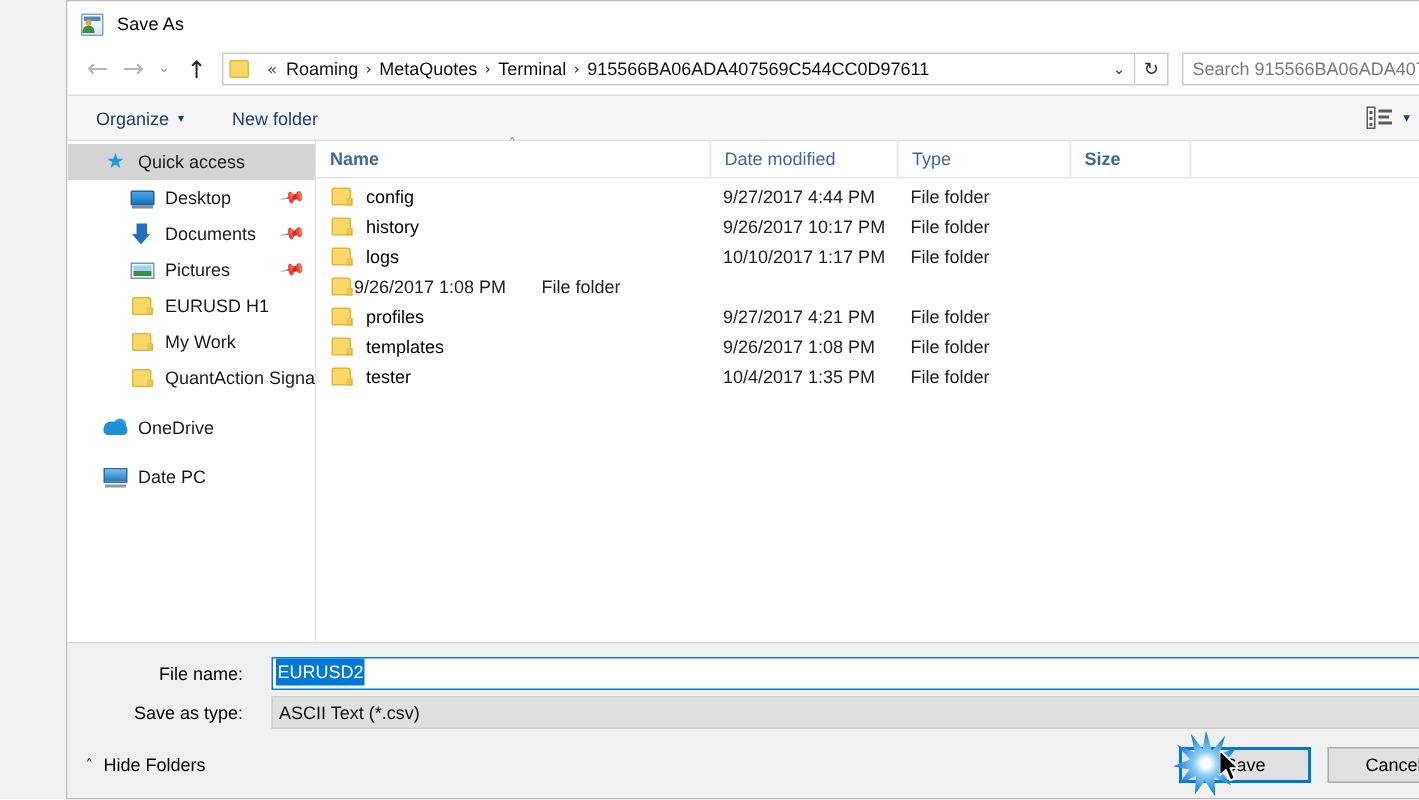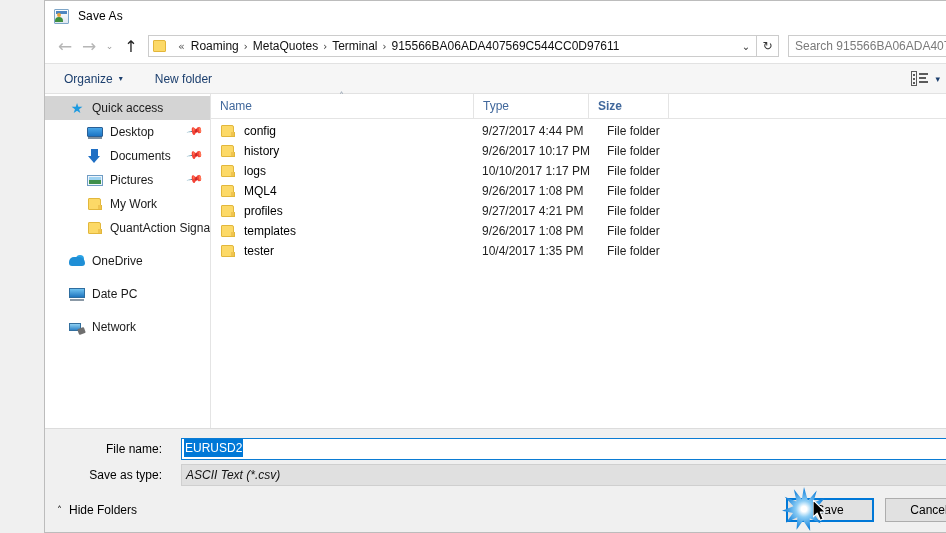--- a/index.html
+++ b/index.html
@@ -453,21 +453,21 @@
     font-size: 12px;
     color: #41689c;
     height: 24px;
     display: flex;
     align-items: center;
     padding-left: 9px;
     box-sizing: border-box;
     border-right: 1px solid #e4e4e4;
     position: relative;
   }
-  .c-name { width: 263px; }
+  .c-name { width: 263px; font-weight: bold; }
   .c-date { width: 125px; }
   .c-type { width: 115px; }
   .c-size { width: 80px; font-weight: bold; }
   .sort-chev {
     position: absolute;
     left: 128px;
     top: -3px;
     color: #9aa7b6;
     font-size: 10px;
     font-family: "DejaVu Sans", sans-serif;
@@ -560,21 +560,21 @@
     height: 22px;
     border: 1px solid #cfcfcf;
     background: #e0e0e0;
     box-sizing: border-box;
     display: flex;
     align-items: center;
     position: relative;
     color: #111;
     font-size: 12px;
   }
-  .type-combo .tval { margin-left: 4px; font-style: italic; }
+  .type-combo .tval { margin-left: 4px; }
 
   
   .footer {
     flex: none;
     height: 44px;
     background: #f0f0f0;
     display: flex;
     align-items: center;
     position: relative;
   }
@@ -757,20 +757,27 @@
       <div class="nav-item lvl1">
         <span class="ico ic-pics">
             <span class="frame"></span>
             <span class="pic"></span>
           </span>
         <span>Pictures</span>
         <span class="pin">📌</span>
       </div>
 
 
+      <div class="nav-item lvl1">
+        <span class="ico ic-folder">
+            <span class="fbody"></span>
+            <span class="ftab"></span>
+          </span>
+        <span>EURUSD H1</span>
+      </div>
 
       <div class="nav-item lvl1">
         <span class="ico ic-folder">
             <span class="fbody"></span>
             <span class="ftab"></span>
           </span>
         <span>My Work</span>
       </div>
 
       <div class="nav-item lvl1">
@@ -793,34 +800,30 @@
       <div class="nav-gap"></div>
       <div class="nav-item lvl0">
         <span class="ico ic-pc">
             <span class="scr"></span>
             <span class="stand"></span>
           </span>
         <span>Date PC</span>
       </div>
 
       <div class="nav-gap"></div>
-      <div class="nav-item lvl0">
-        <span class="ico ic-net">
-            <span class="scr"></span>
-            <span class="plug"></span>
-          </span>
-        <span>Network</span>
-      </div>
     </div>
 
     <div class="filepane">
       <div class="col-head">
         <div class="col c-name">
           <span>Name</span>
           <span class="sort-chev">˄</span>
+        </div>
+        <div class="col c-date">
+          <span>Date modified</span>
         </div>
         <div class="col c-type">
           <span>Type</span>
         </div>
         <div class="col c-size">
           <span>Size</span>
         </div>
       </div>
 
       <div class="rows">
@@ -852,21 +855,20 @@
           <span class="fname">logs</span>
           <span class="fdate">10/10/2017 1:17 PM</span>
           <span class="ftype">File folder</span>
           <span class="fsize"></span>
         </div>
         <div class="frow">
           <span class="fi ic-folder">
               <span class="fbody"></span>
               <span class="ftab"></span>
             </span>
-          <span class="fname">MQL4</span>
           <span class="fdate">9/26/2017 1:08 PM</span>
           <span class="ftype">File folder</span>
           <span class="fsize"></span>
         </div>
         <div class="frow">
           <span class="fi ic-folder">
               <span class="fbody"></span>
               <span class="ftab"></span>
             </span>
           <span class="fname">profiles</span>

